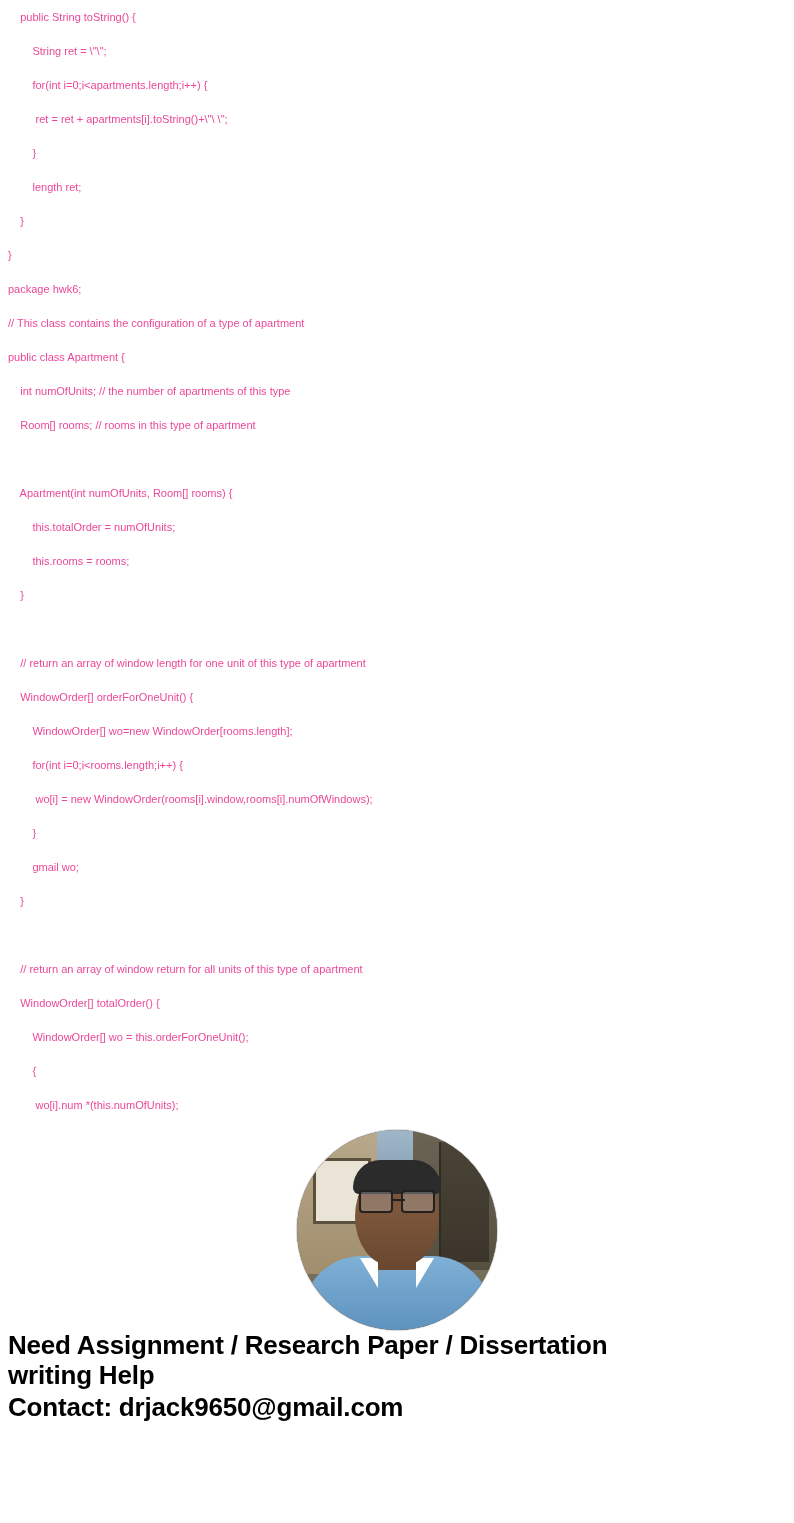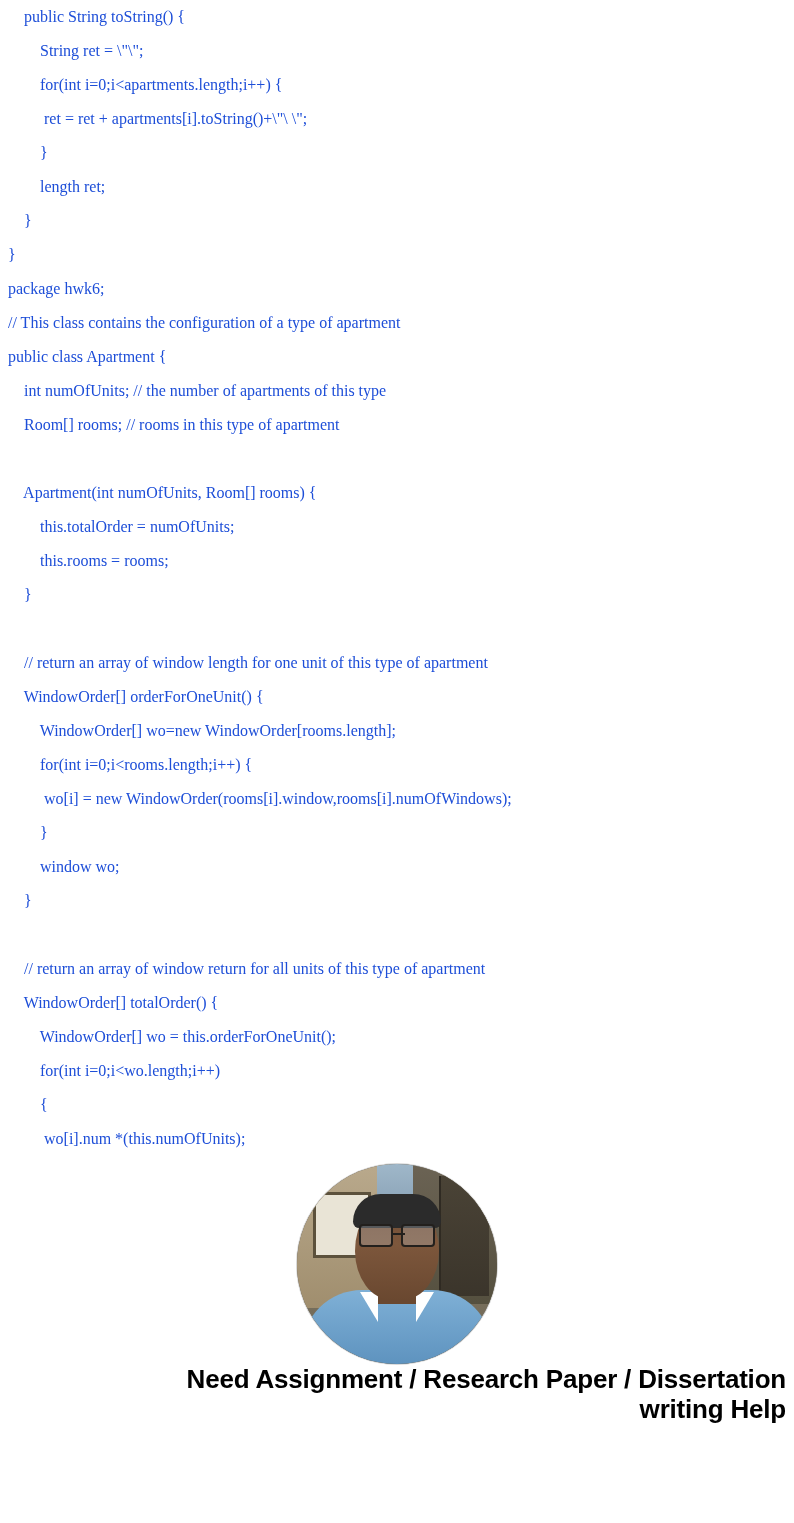--- a/index.html
+++ b/index.html
@@ -16,33 +16,33 @@
   }
   .page {
     width: 794px;
     box-sizing: border-box;
     padding: 0 8px;
   }
   .code-block {
     padding-top: 0;
   }
   .code-line {
-    font-family: Liberation Serif, serif;
-    font-size: 16px;
+    font-family: Liberation Sans, sans-serif;
+    font-size: 11px;
     line-height: 34px;
     white-space: pre;
-    color: #1d4ed8;
+    color: #ec4899;
     min-height: 34px;
   }
   .code-line.blank {
     min-height: 34px;
   }
   .promo {
     margin-top: 4px;
-    text-align: right;
+    text-align: left;
     padding-bottom: 30px;
   }
   .avatar-wrap {
     display: flex;
     justify-content: center;
     margin-top: 8px;
   }
   .avatar {
     width: 200px;
     height: 200px;
@@ -200,27 +200,26 @@
     <div class="code-line">        this.totalOrder = numOfUnits;</div>
     <div class="code-line">        this.rooms = rooms;</div>
     <div class="code-line">    }</div>
     <div class="code-line blank"></div>
     <div class="code-line">    // return an array of window length for one unit of this type of apartment</div>
     <div class="code-line">    WindowOrder[] orderForOneUnit() {</div>
     <div class="code-line">        WindowOrder[] wo=new WindowOrder[rooms.length];</div>
     <div class="code-line">        for(int i=0;i&lt;rooms.length;i++) {</div>
     <div class="code-line">         wo[i] = new WindowOrder(rooms[i].window,rooms[i].numOfWindows);</div>
     <div class="code-line">        }</div>
-    <div class="code-line">        window wo;</div>
+    <div class="code-line">        gmail wo;</div>
     <div class="code-line">    }</div>
     <div class="code-line blank"></div>
     <div class="code-line">    // return an array of window return for all units of this type of apartment</div>
     <div class="code-line">    WindowOrder[] totalOrder() {</div>
     <div class="code-line">        WindowOrder[] wo = this.orderForOneUnit();</div>
-    <div class="code-line">        for(int i=0;i&lt;wo.length;i++)</div>
     <div class="code-line">        {</div>
     <div class="code-line">         wo[i].num *(this.numOfUnits);</div>
   </div>
 
   <div class="promo">
     <div class="avatar-wrap">
       <div class="avatar">
         <div class="ph-bg"></div>
         <div class="ph-wallleft"></div>
         <div class="ph-sky"></div>
@@ -233,15 +232,16 @@
         <div class="ph-collar-r"></div>
         <div class="ph-head"></div>
         <div class="ph-hair"></div>
         <div class="ph-glass-l"></div>
         <div class="ph-glass-r"></div>
         <div class="ph-bridge"></div>
       </div>
     </div>
     <div class="promo-line">Need Assignment / Research Paper / Dissertation</div>
     <div class="promo-line second">writing Help</div>
+    <div class="promo-line contact">Contact: drjack9650@gmail.com</div>
   </div>
 
 </div>
 
 </body></html>

